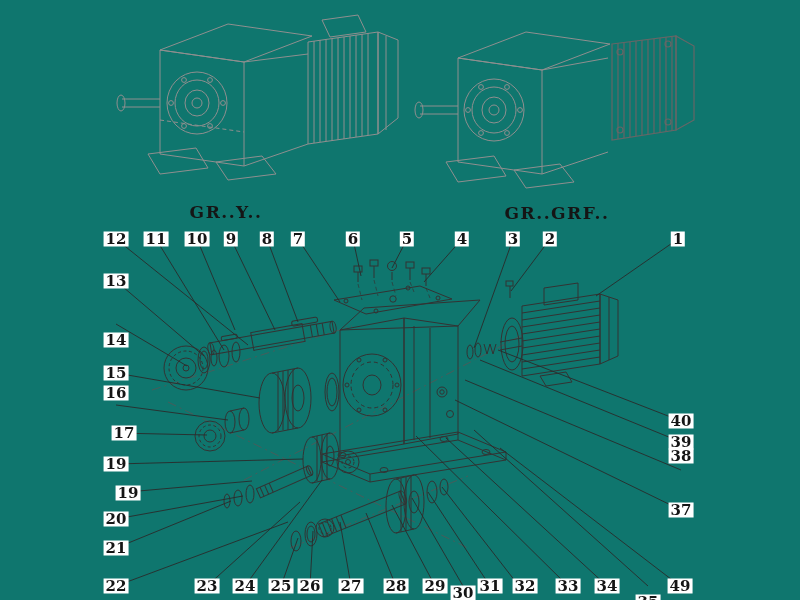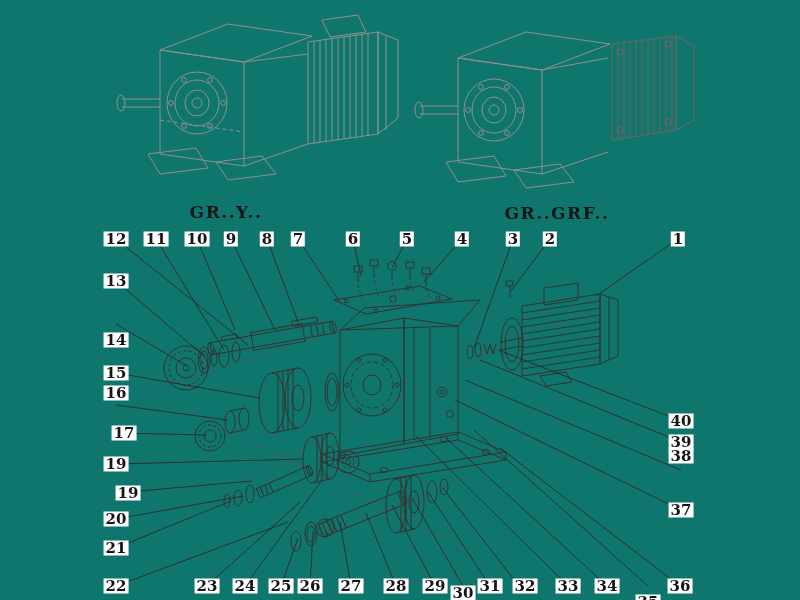--- a/index.html
+++ b/index.html
@@ -363,20 +363,20 @@
       <span class="callout" style="left: 310px; top: 586px;">26</span>
       <span class="callout" style="left: 351px; top: 586px;">27</span>
       <span class="callout" style="left: 396px; top: 586px;">28</span>
       <span class="callout" style="left: 435px; top: 586px;">29</span>
       <span class="callout" style="left: 463px; top: 586px; margin-top: 7px;">30</span>
       <span class="callout" style="left: 490px; top: 586px;">31</span>
       <span class="callout" style="left: 489px; top: 586px; margin-left: 36px;">32</span>
       <span class="callout" style="left: 568px; top: 586px;">33</span>
       <span class="callout" style="left: 607px; top: 586px;">34</span>
       <span class="callout" style="left: 648px; top: 586px; margin-top: 16px;">35</span>
-      <span class="callout" style="left: 680px; top: 586px;">36</span>
+      <span class="callout" style="left: 680px; top: 586px;">49</span>
       <span class="callout" style="left: 681px; top: 510px;">37</span>
       <span class="callout" style="left: 681px; top: 456px;">38</span>
       <span class="callout" style="left: 681px; top: 442px;">39</span>
       <span class="callout" style="left: 681px; top: 421px;">40</span>
     </div>
 
 </div>
 
 </body></html>

